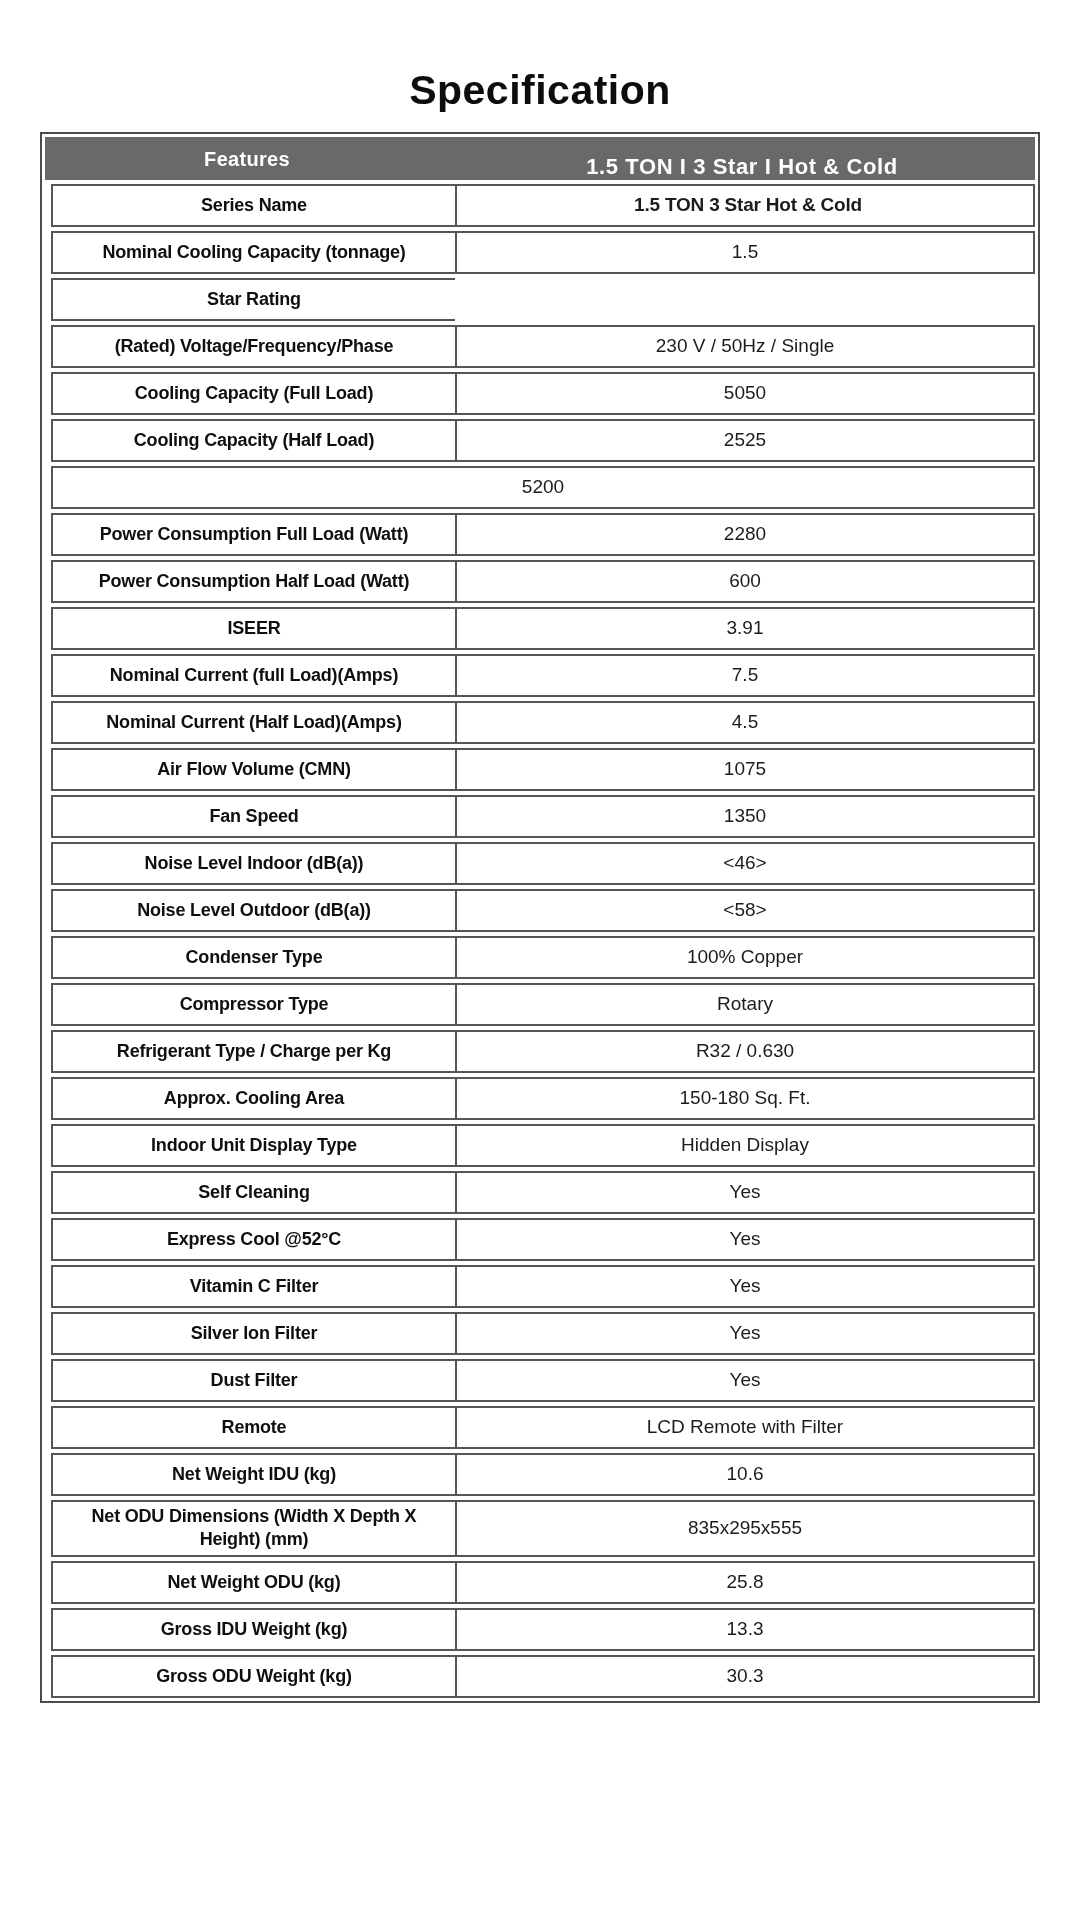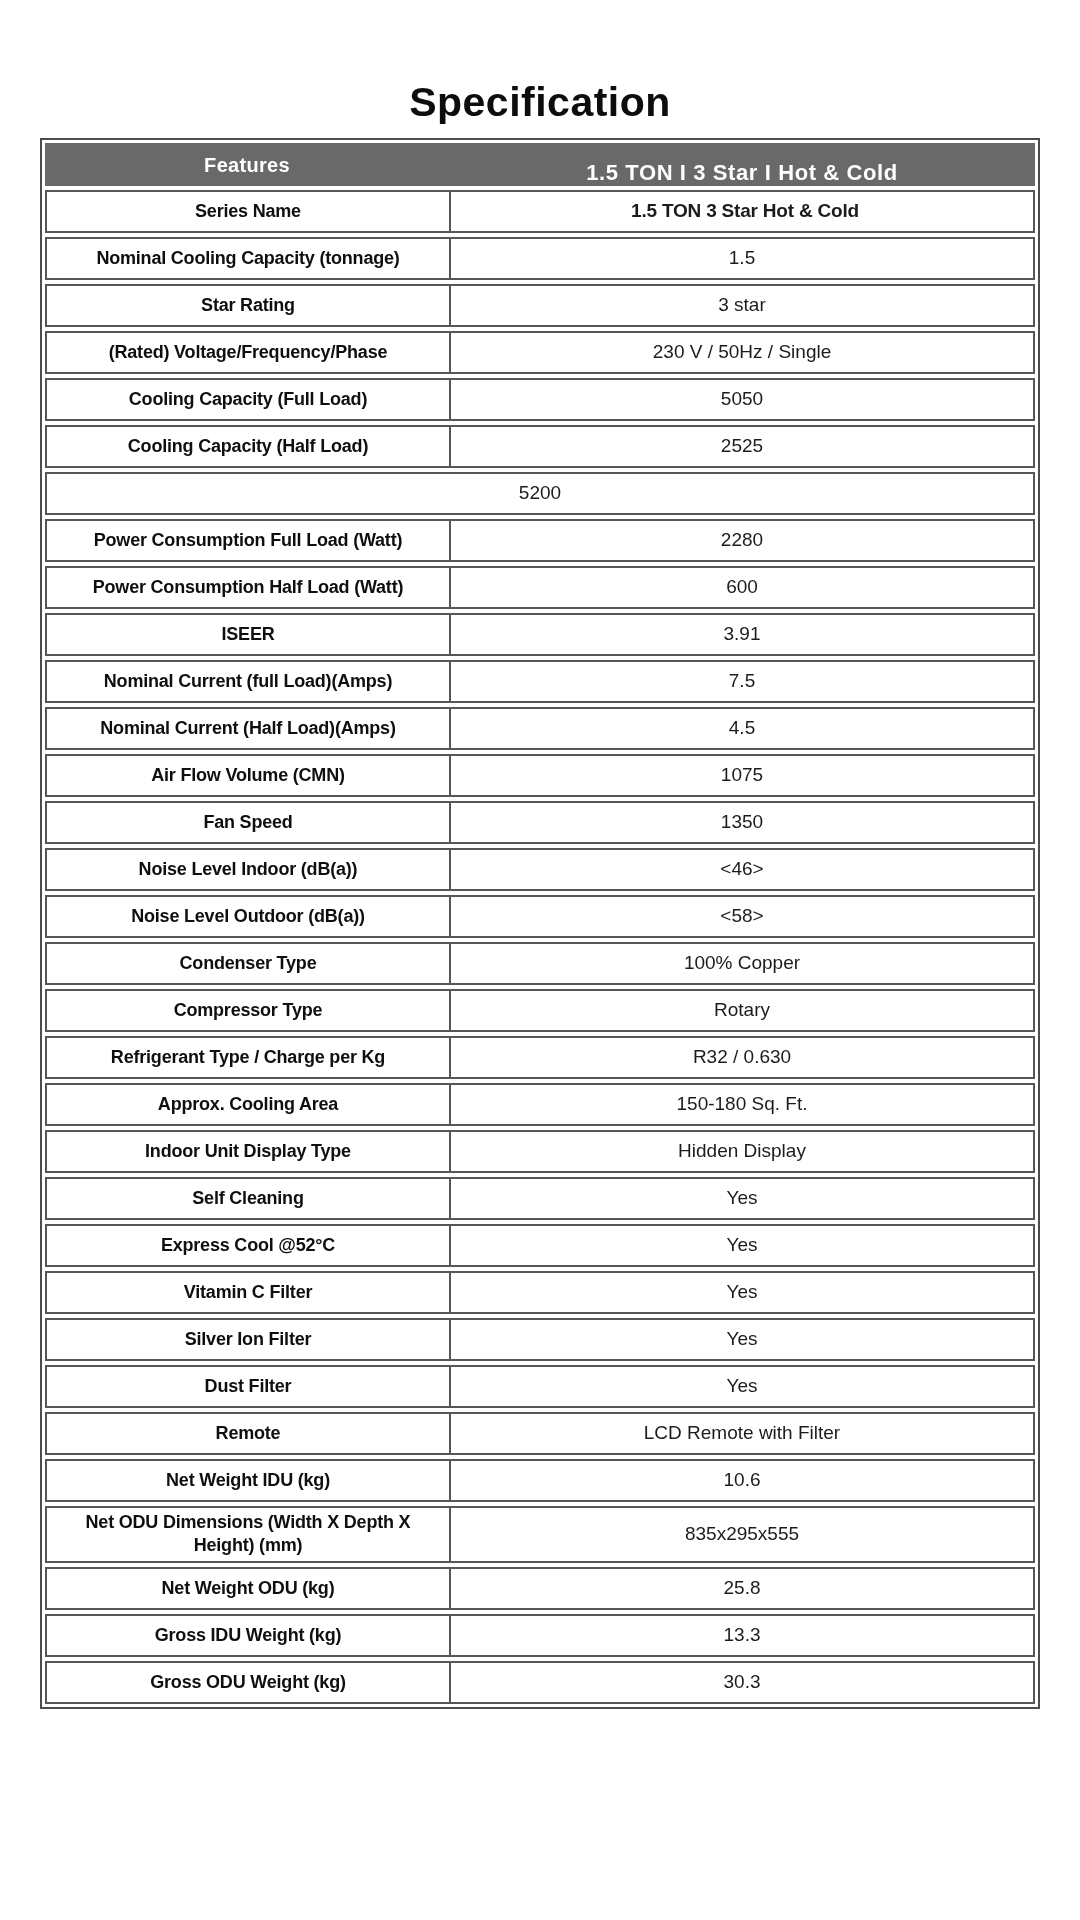--- a/index.html
+++ b/index.html
@@ -8,35 +8,35 @@
     --label-text:#0f0f0f; --value-text:#1c1c1c; --page-bg:#ffffff;
   }
   *{box-sizing:border-box;}
   html,body{margin:0;padding:0;}
   body{
     width:1080px;height:1920px;background:var(--page-bg);
     font-family:"Liberation Sans","DejaVu Sans",sans-serif;
     position:relative;overflow:hidden;
   }
   .page-title{
-    margin:12px;padding-top:67px;text-align:center;
+    margin:0;padding-top:67px;text-align:center;
     font-size:41px;font-weight:bold;letter-spacing:.5px;color:#0d0d0d;
   }
   .table-outer{
-    position:absolute;left:40px;top:138px;width:1000px;
+    position:absolute;left:40px;top:132px;width:1000px;
     border:2px solid var(--outer-border);padding:3px;background:var(--page-bg);
   }
   .header-row{
     display:flex;align-items:center;background:var(--header-bg);
     min-height:43px;margin-bottom:4px;
   }
   .hcell{color:var(--header-text);font-weight:bold;text-align:center;line-height:1.1;}
   .hcell.left{width:404px;font-size:20px;letter-spacing:.3px;}
   .hcell.right{flex:1;font-size:22px;letter-spacing:.6px;margin-top:17px;}
-  .row{display:flex;margin-bottom:4px;}
+  .row{display:flex;margin-bottom:4px;margin-left:6px;}
   .row:last-child{margin-bottom:0;}
   .cell{
     display:flex;align-items:center;justify-content:center;
     min-height:43px;padding:3px 10px;text-align:center;line-height:1.3;
     border:2px solid var(--border);background:#fff;
   }
   .cell.label{
     width:404px;border-right:0;
     font-weight:bold;font-size:18px;color:var(--label-text);letter-spacing:-.2px;
   }
@@ -58,21 +58,20 @@
         <div class="row">
           <div class="cell label">Series Name</div>
           <div class="cell value em">1.5 TON 3 Star Hot &amp; Cold</div>
         </div>
         <div class="row">
           <div class="cell label">Nominal Cooling Capacity (tonnage)</div>
           <div class="cell value">1.5</div>
         </div>
         <div class="row">
           <div class="cell label">Star Rating</div>
-          <div class="cell value">3 star</div>
         </div>
         <div class="row">
           <div class="cell label">(Rated) Voltage/Frequency/Phase</div>
           <div class="cell value">230 V / 50Hz / Single</div>
         </div>
         <div class="row">
           <div class="cell label">Cooling Capacity (Full Load)</div>
           <div class="cell value">5050</div>
         </div>
         <div class="row">

